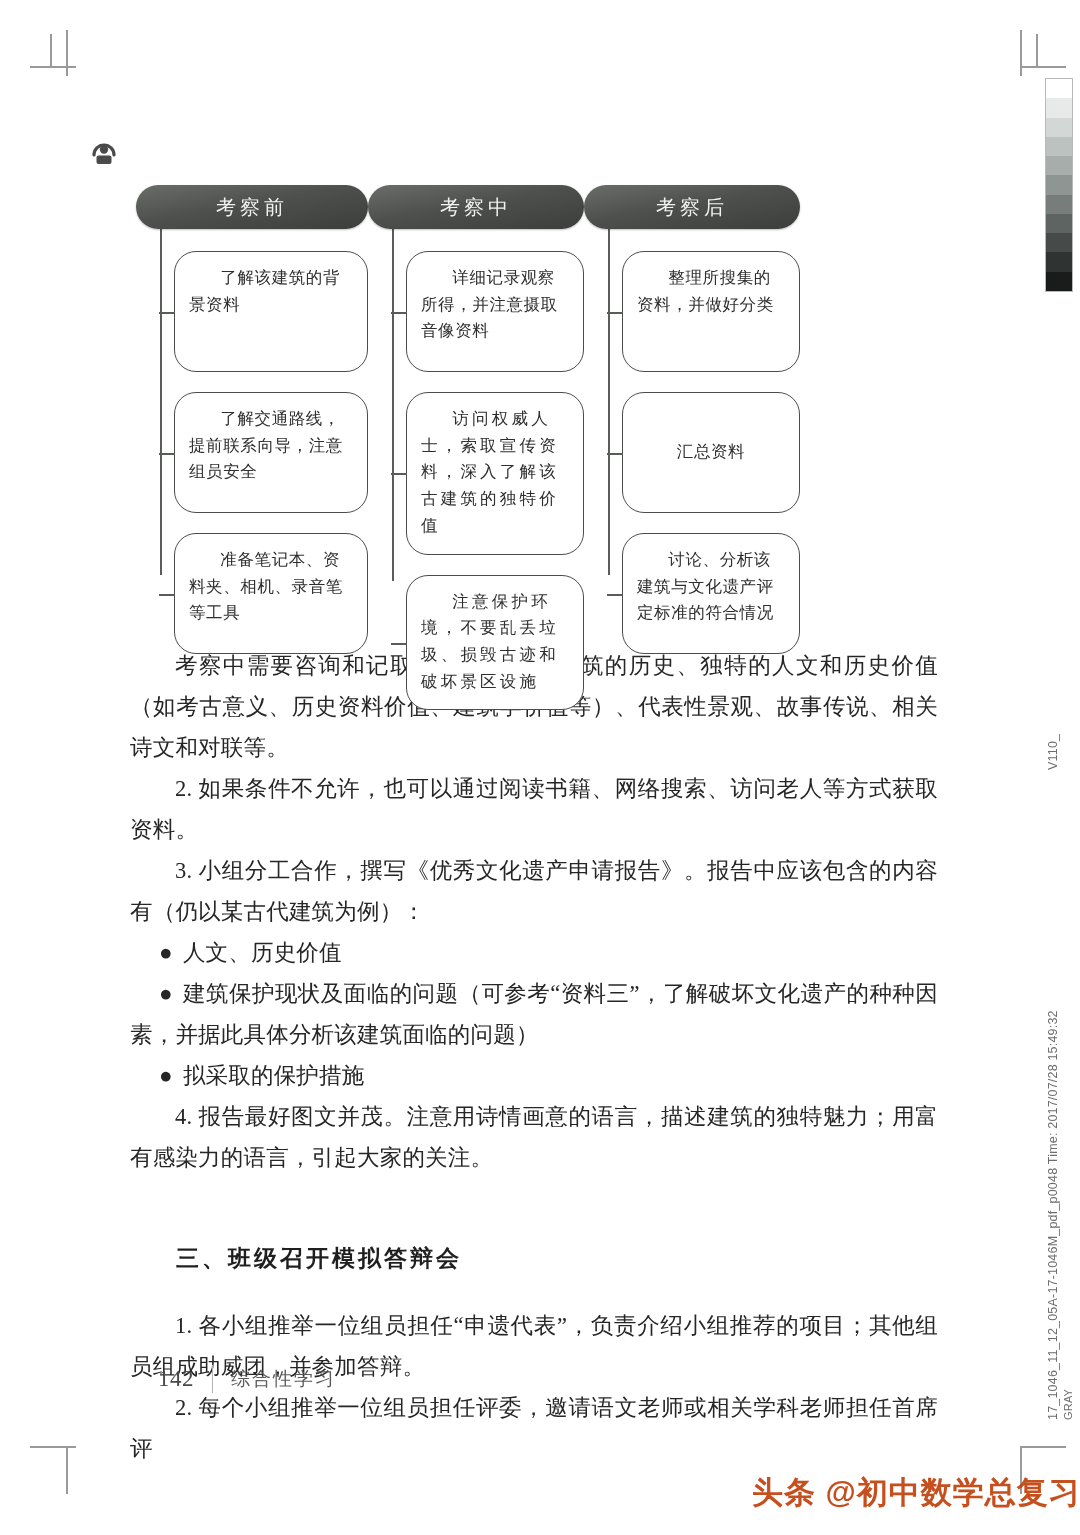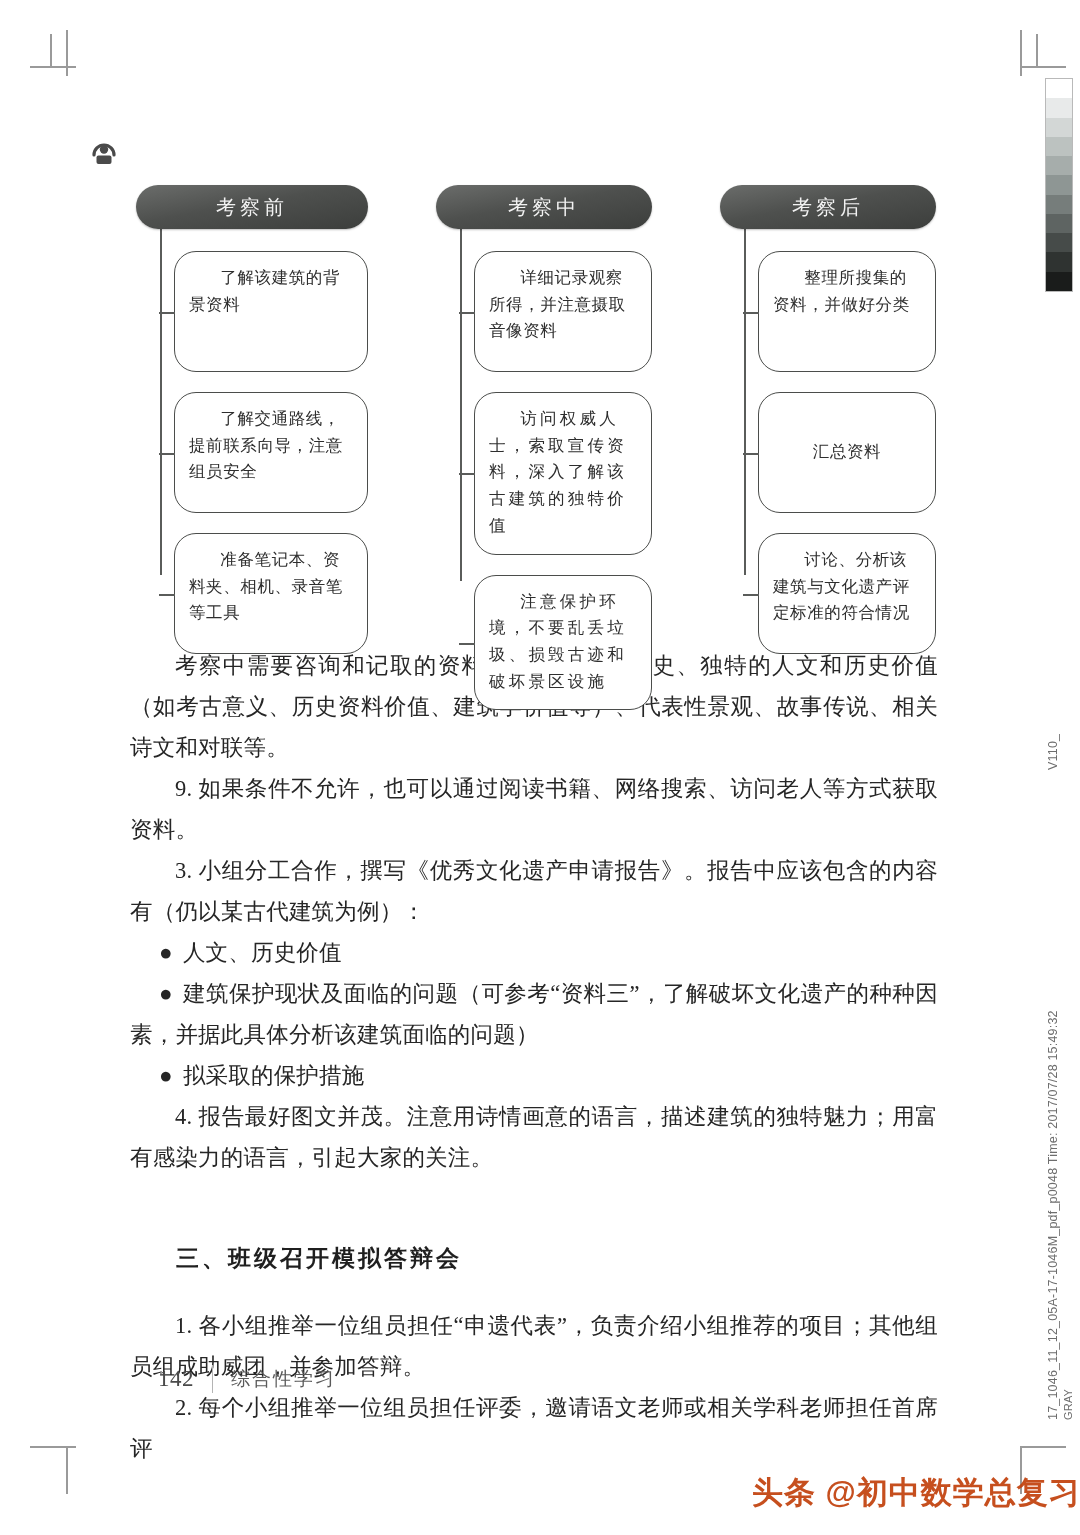--- a/index.html
+++ b/index.html
@@ -40,21 +40,21 @@
   #side-v110{left:1046px;top:770px;}
 
   
   .page{
     position:absolute;left:130px;top:0;width:810px;height:1535px;
   }
 
   
   .diagram{
     position:absolute;left:6px;top:185px;width:800px;height:450px;
-    display:flex;justify-content:space-between;gap:18px;
+    display:flex;
   }
   .col{width:232px;position:relative;}
   .col-mid{width:216px;}
   .col-right{width:216px;}
 
   .pill{
     height:44px;border-radius:22px;
     background:linear-gradient(170deg,#6b6d6b 0%,#4e504e 45%,#3c3e3c 100%);
     color:#f2f2f2;
     display:flex;align-items:center;justify-content:center;
@@ -202,21 +202,21 @@
       <div class="boxes">
         <div class="nodebox n1">整理所搜集的资料，并做好分类</div>
         <div class="nodebox n2 center" style="min-height:92px;display:flex;align-items:center;justify-content:center;">汇总资料</div>
         <div class="nodebox n3">讨论、分析该建筑与文化遗产评定标准的符合情况</div>
       </div>
     </div>
   </div>
 
   <div class="body">
     <p class="para indent">考察中需要咨询和记取的资料包括该建筑的历史、独特的人文和历史价值（如考古意义、历史资料价值、建筑学价值等）、代表性景观、故事传说、相关诗文和对联等。</p>
-    <p class="para indent">9. 如果条件不允许，也可以通过阅读书籍、网络搜索、访问老人等方式获取资料。</p>
+    <p class="para indent">2. 如果条件不允许，也可以通过阅读书籍、网络搜索、访问老人等方式获取资料。</p>
     <p class="para indent">3. 小组分工合作，撰写《优秀文化遗产申请报告》。报告中应该包含的内容有（仍以某古代建筑为例）：</p>
 
     <ul class="bullets">
       <li><span class="bul">●</span><span>人文、历史价值</span></li>
       <li><span class="bul">●</span><span>建筑保护现状及面临的问题（可参考“资料三”，了解破坏文化遗产的种种因素，并据此具体分析该建筑面临的问题）</span></li>
       <li><span class="bul">●</span><span>拟采取的保护措施</span></li>
     </ul>
 
     <p class="para indent">4. 报告最好图文并茂。注意用诗情画意的语言，描述建筑的独特魅力；用富有感染力的语言，引起大家的关注。</p>
 

